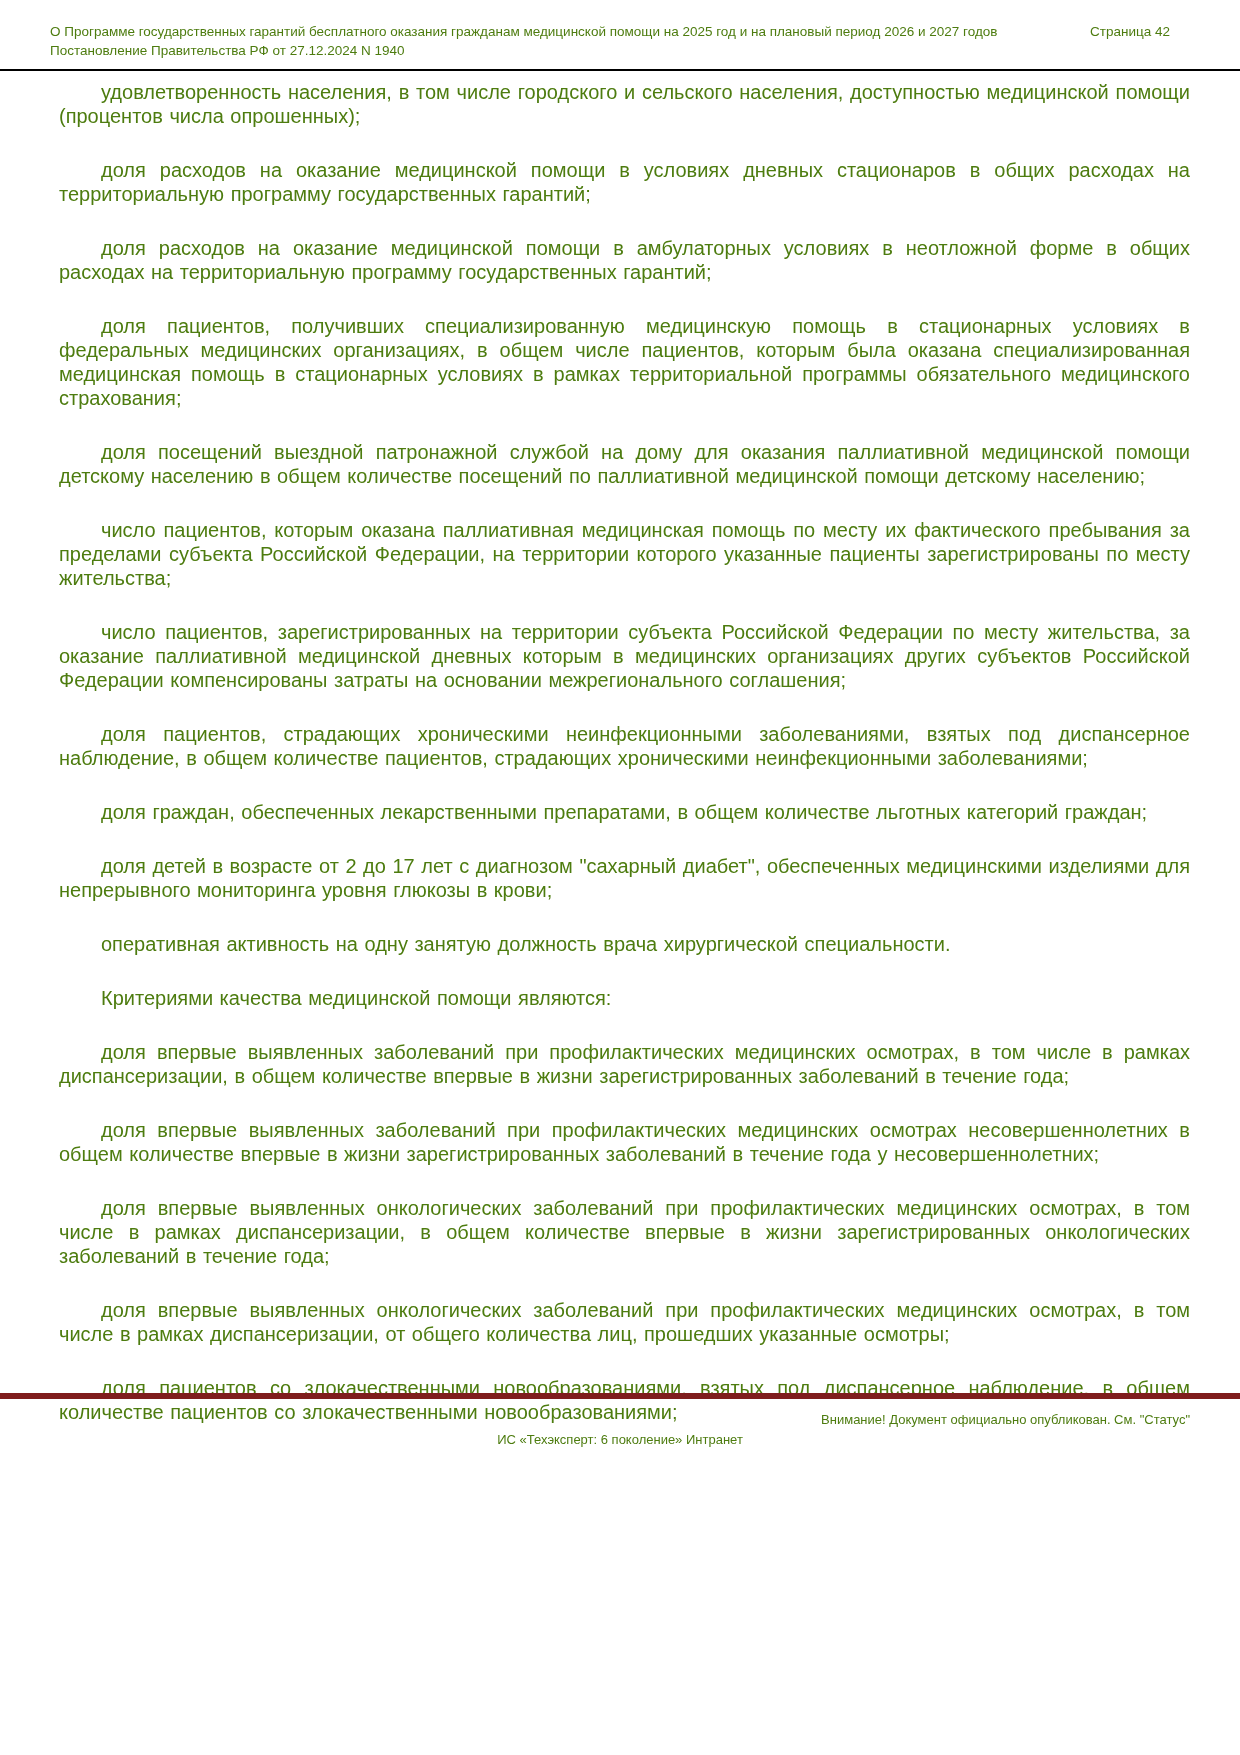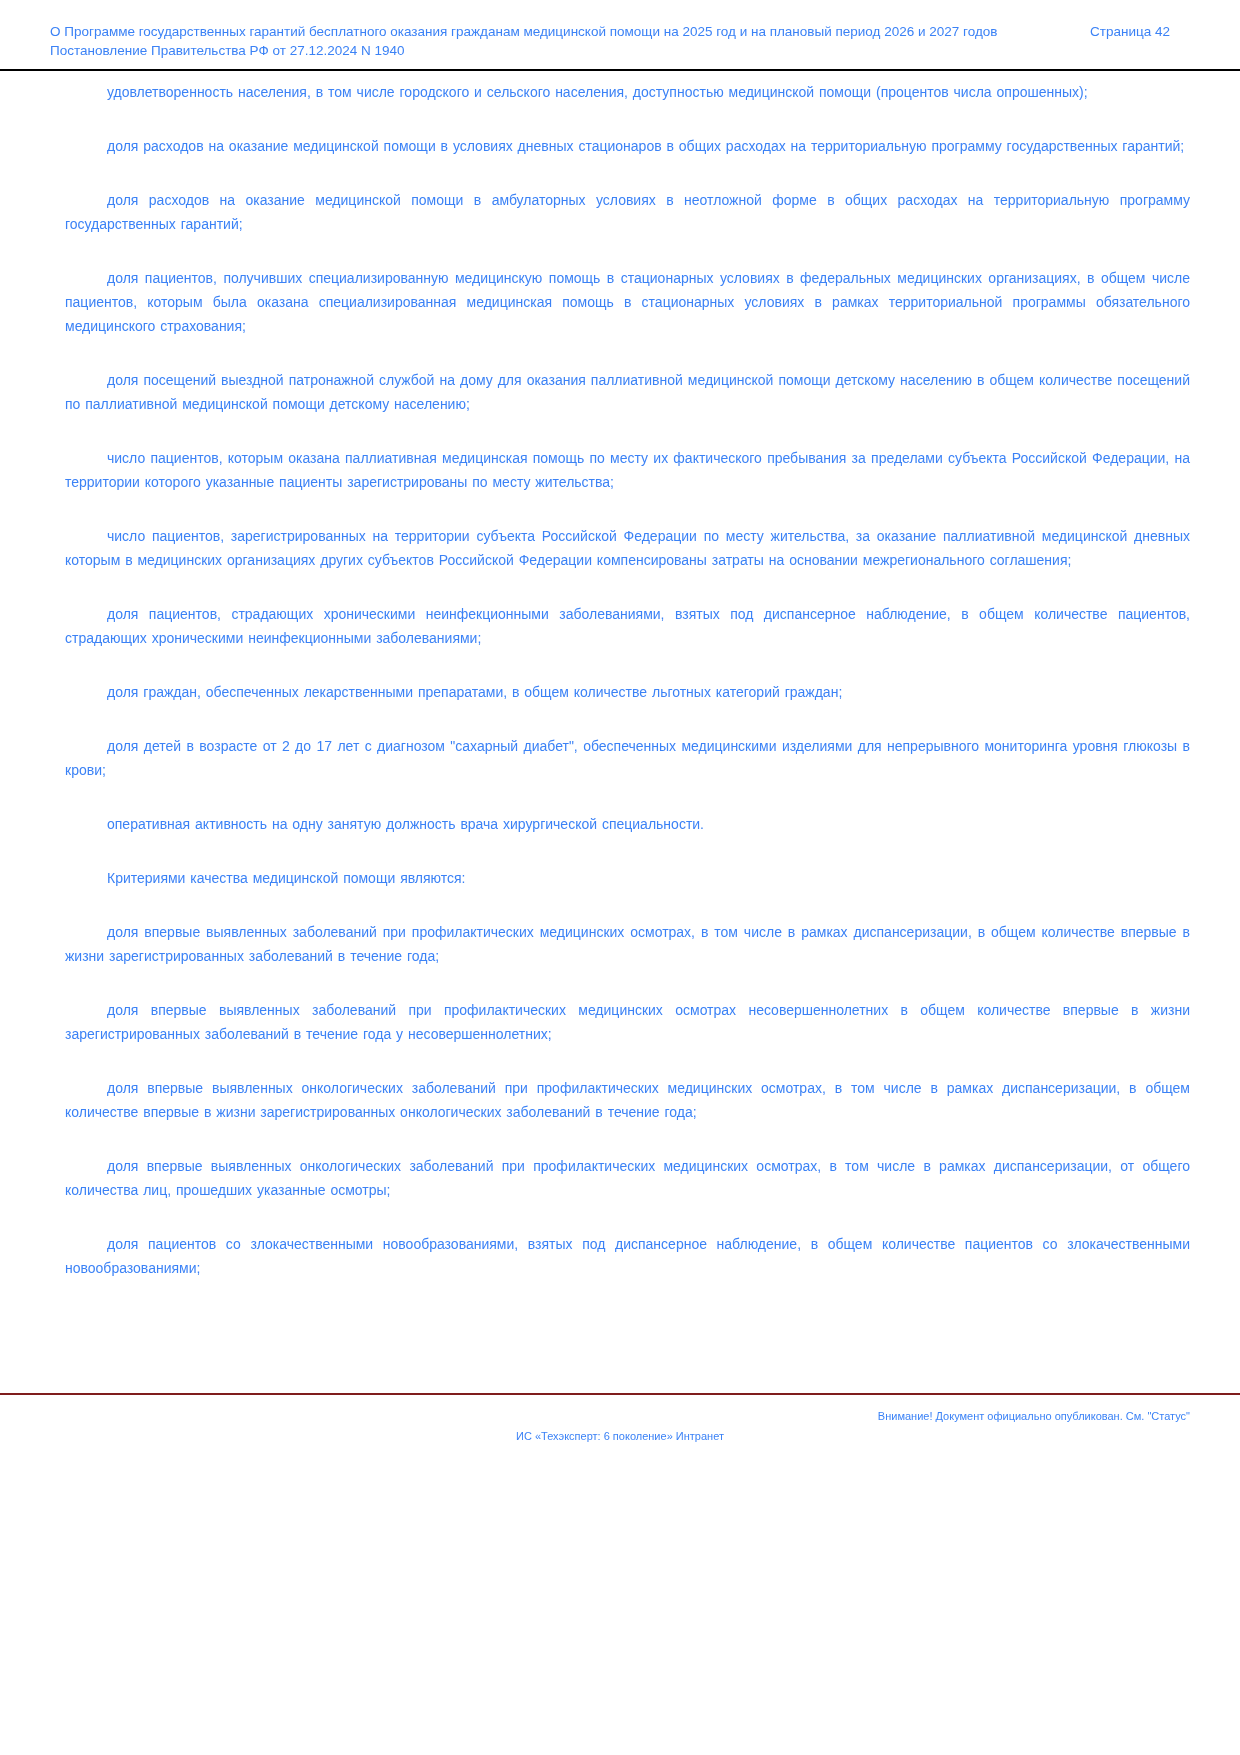--- a/index.html
+++ b/index.html
@@ -5,21 +5,21 @@
   html, body {
     margin: 0;
     padding: 0;
     background: #ffffff;
   }
   .page {
     position: relative;
     width: 1240px;
     height: 1460px;
     background: #ffffff;
-    color: #3b82f6;
+    color: #4d7c0f;
     font-family: "Liberation Sans", "DejaVu Sans", sans-serif;
     overflow: hidden;
     box-sizing: border-box;
   }
   
   .doc-header {
     padding: 22px 50px 0 50px;
     font-size: 13.5px;
     line-height: 19px;
   }
@@ -47,39 +47,39 @@
     margin: 0;
   }
   .top-rule {
     margin-top: 9px;
   }
   
   .doc-body {
     padding: 9px 50px 0 55px;
   }
   .doc-body p {
-    margin: 0 0 30px 10px;
-    font-size: 14px;
+    margin: 0 0 30px 4px;
+    font-size: 20px;
     line-height: 24px;
     text-align: justify;
     text-align-last: left;
     text-indent: 42px;
     word-spacing: 1px;
   }
   
   .doc-footer {
     position: absolute;
     left: 0;
     right: 0;
     bottom: 0;
     height: 67px;
-    border-top: 2px solid #7f1d1d;
+    border-top: 6px solid #7f1d1d;
     box-sizing: border-box;
     padding: 12px 50px 0 50px;
-    font-size: 11px;
+    font-size: 13px;
     line-height: 18px;
   }
   .footer-notice {
     text-align: right;
   }
   .footer-system {
     text-align: center;
     margin-top: 2px;
   }
 </style>

